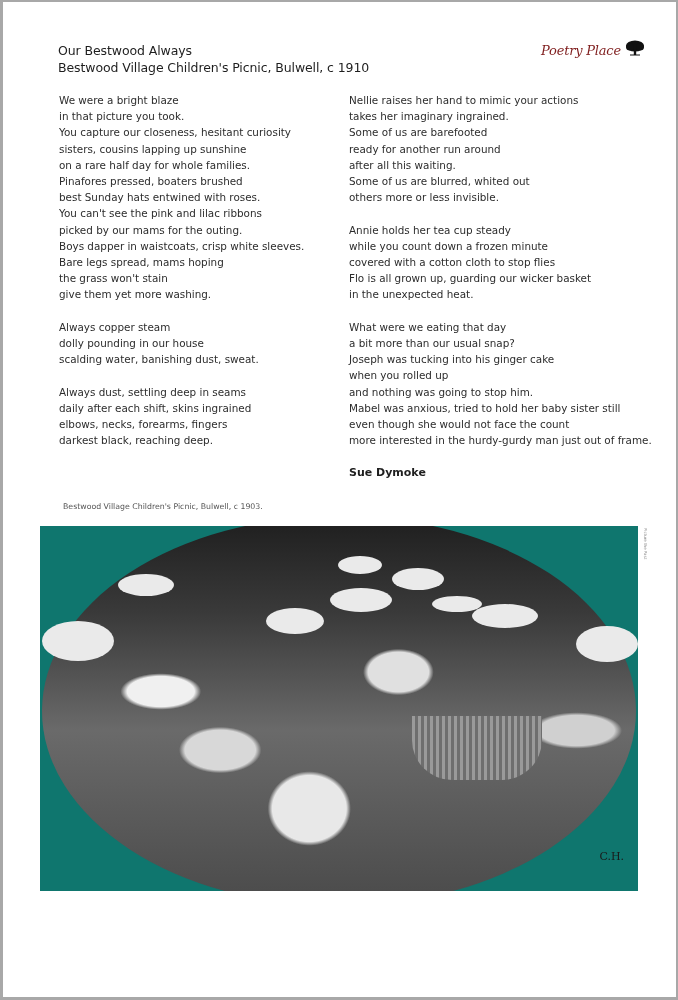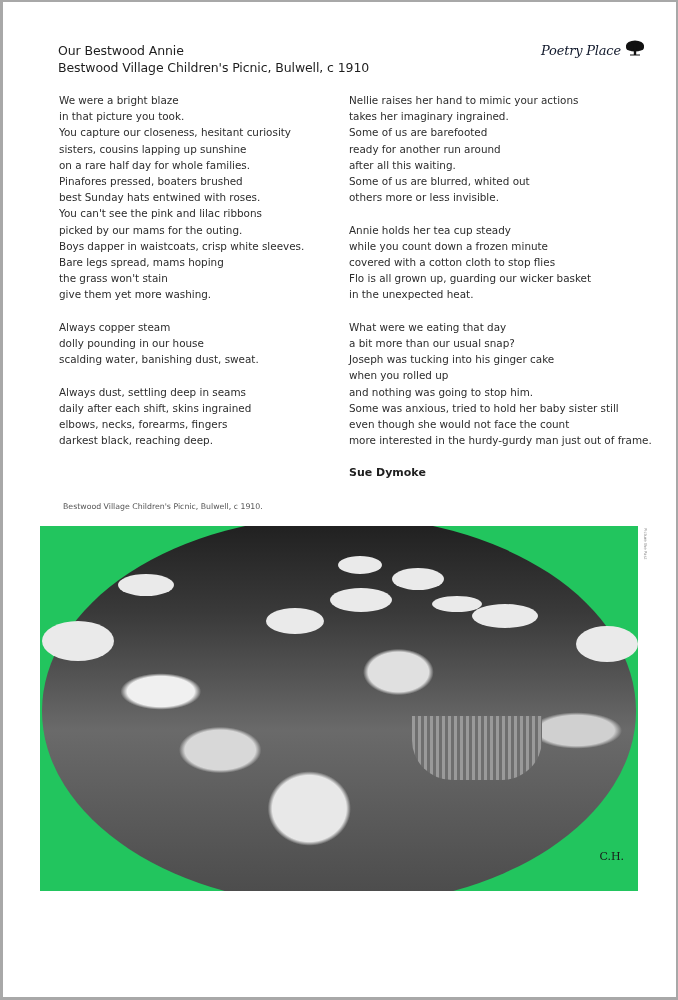--- a/index.html
+++ b/index.html
@@ -26,21 +26,21 @@
     letter-spacing: -0.1px;
   }
   .title div { white-space: nowrap; }
   .logo {
     position: absolute; left: 541px; top: 40px;
     display: flex; align-items: center; gap: 4px;
   }
   .logo-text {
     font-family: "DejaVu Serif", serif;
     font-style: italic;
-    font-size: 13px; color: #0f172a;
+    font-size: 13px; color: #7f1d1d;
     letter-spacing: -0.2px;
   }
   .col {
     position: absolute; top: 92px;
     font-size: 10.4px; line-height: 16.2px; color: #2c2c2c;
   }
   .col.left { left: 59px; }
   .col.right { left: 349px; }
   .stanza { margin: 0 0 16.2px 0; }
   .line { white-space: nowrap; }
@@ -48,21 +48,21 @@
     font-weight: bold; font-size: 11px; color: #1e1e1e;
     margin-top: 0;
   }
   .caption {
     position: absolute; left: 63px; top: 502px;
     font-size: 7.8px; color: #555; white-space: nowrap;
   }
   .photo {
     position: absolute; left: 40px; top: 526px;
     width: 598px; height: 365px;
-    background: #22c55e;
+    background: #0f766e;
     overflow: hidden;
   }
   .photo-oval {
     position: absolute; left: 2px; top: -10px;
     width: 594px; height: 390px;
     border-radius: 50%;
     background:
       radial-gradient(ellipse at 30% 60%, #d8d8d8 0 6%, transparent 7%),
       radial-gradient(ellipse at 45% 75%, #e8e8e8 0 8%, transparent 9%),
       radial-gradient(ellipse at 20% 45%, #f0f0f0 0 5%, transparent 6%),
@@ -83,21 +83,21 @@
     writing-mode: vertical-rl;
     font-size: 4px; color: #888; white-space: nowrap;
   }
 </style>
 </head>
 <body>
 
 <div class="page-frame"></div>
 
 <div class="title">
-  <div>Our Bestwood Annie</div>
+  <div>Our Bestwood Always</div>
   <div>Bestwood Village Children's Picnic, Bulwell, c 1910</div>
 </div>
 
 <div class="logo">
   <span class="logo-text">Poetry Place</span>
   <span>
     <svg width="20" height="16" viewBox="0 0 20 16">
       <ellipse cx="10" cy="6" rx="9" ry="5.5" fill="#111"></ellipse>
       <ellipse cx="5" cy="7" rx="4" ry="3.5" fill="#111"></ellipse>
       <ellipse cx="15" cy="7" rx="4" ry="3.5" fill="#111"></ellipse>
@@ -151,28 +151,28 @@
       <div class="line">covered with a cotton cloth to stop flies</div>
       <div class="line">Flo is all grown up, guarding our wicker basket</div>
       <div class="line">in the unexpected heat.</div>
     </div>
     <div class="stanza">
       <div class="line">What were we eating that day</div>
       <div class="line">a bit more than our usual snap?</div>
       <div class="line">Joseph was tucking into his ginger cake</div>
       <div class="line">when you rolled up</div>
       <div class="line">and nothing was going to stop him.</div>
-      <div class="line">Some was anxious, tried to hold her baby sister still</div>
+      <div class="line">Mabel was anxious, tried to hold her baby sister still</div>
       <div class="line">even though she would not face the count</div>
       <div class="line">more interested in the hurdy-gurdy man just out of frame.</div>
     </div>
     <div class="author">Sue Dymoke</div>
   </div>
 
-<div class="caption">Bestwood Village Children's Picnic, Bulwell, c 1910.</div>
+<div class="caption">Bestwood Village Children's Picnic, Bulwell, c 1903.</div>
 
 <div class="photo">
   <div class="photo-oval"></div>
   <div class="hat" style="left:2px;top:95px;width:72px;height:40px;"></div>
   <div class="hat" style="left:78px;top:48px;width:56px;height:22px;"></div>
   <div class="hat" style="left:298px;top:30px;width:44px;height:18px;"></div>
   <div class="hat" style="left:352px;top:42px;width:52px;height:22px;"></div>
   <div class="hat" style="left:290px;top:62px;width:62px;height:24px;"></div>
   <div class="hat" style="left:226px;top:82px;width:58px;height:26px;"></div>
   <div class="hat" style="left:392px;top:70px;width:50px;height:16px;"></div>

